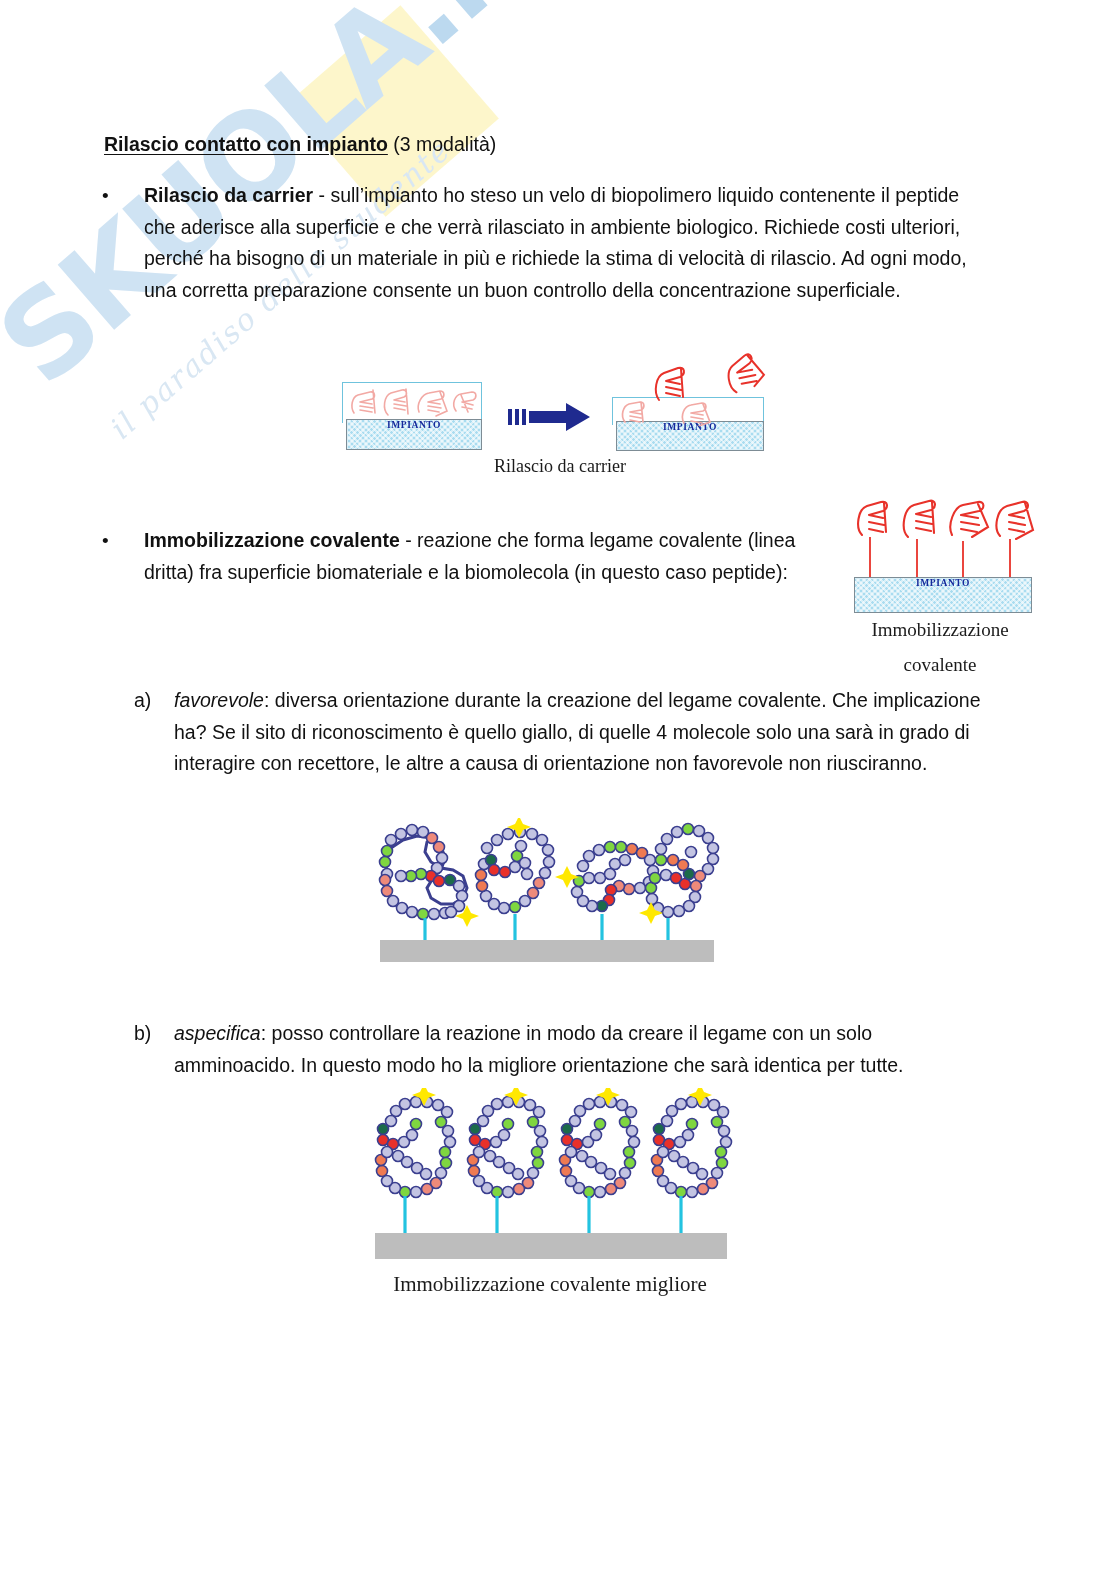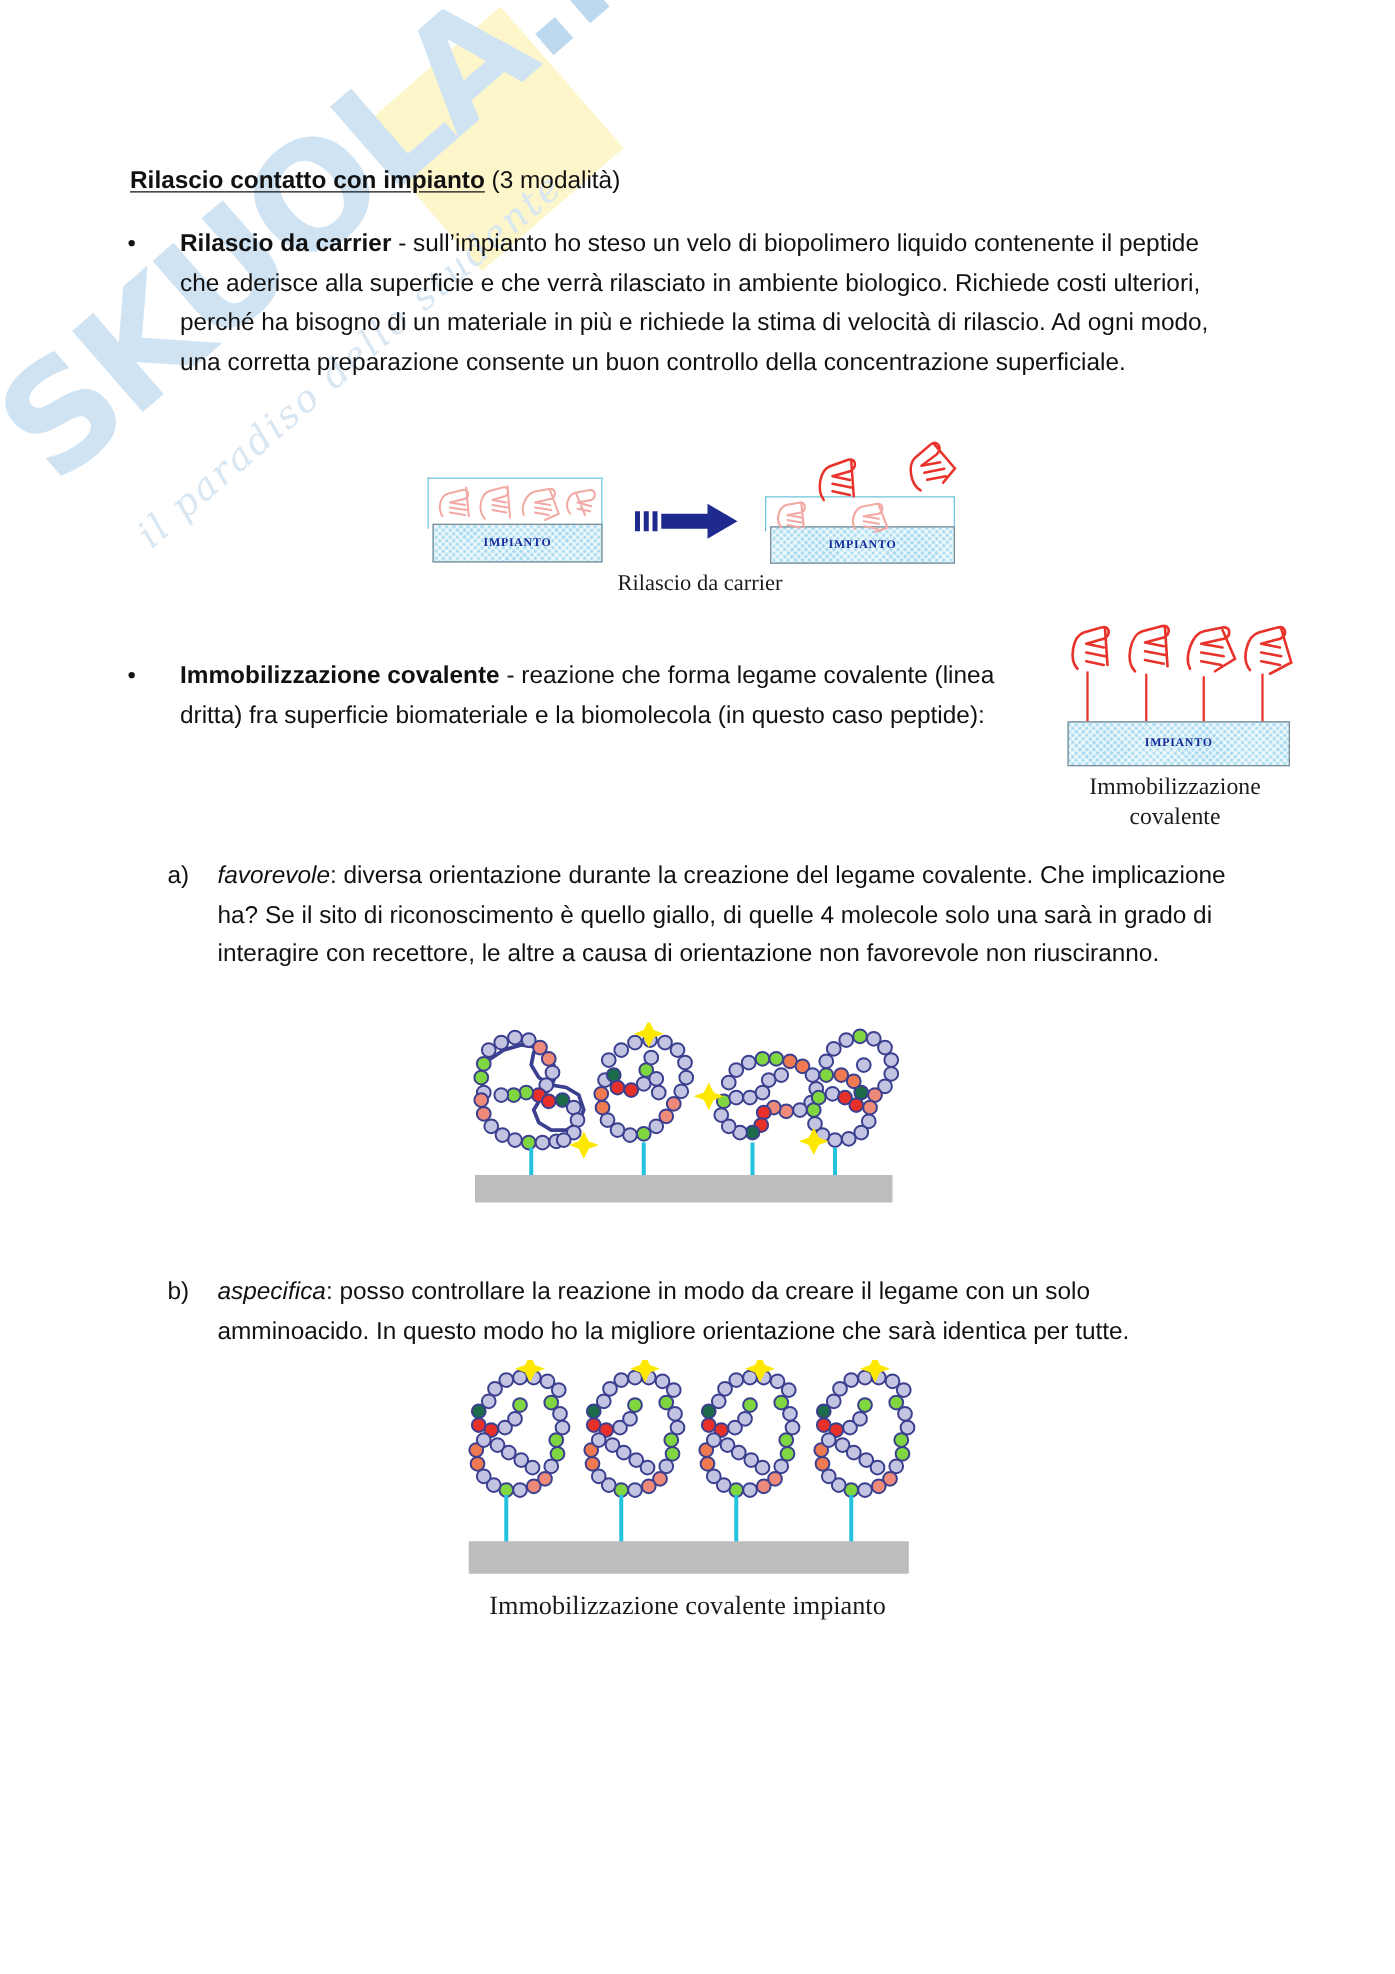--- a/index.html
+++ b/index.html
@@ -63,21 +63,21 @@
     position:absolute;left:0;top:0;right:0;
     background:#ffffff;border:1px solid #6fc3dd;border-bottom:none;
   }
   .implant-band{
     position:absolute;left:4px;right:0;bottom:0;
     background:
       repeating-linear-gradient(45deg,rgba(255,255,255,.55) 0 2px,rgba(255,255,255,0) 2px 4px),
       repeating-linear-gradient(-45deg,rgba(255,255,255,.55) 0 2px,rgba(255,255,255,0) 2px 4px),
       #a9dcf0;
     border:1px solid #7d8c95;
-    display:flex;align-items:center;justify-content:center;
+    display:flex;justify-content:center;
   }
   .implant-band span{
     font-family:"Liberation Serif",serif;font-weight:700;
     font-size:9.5px;letter-spacing:.6px;color:#15299b;
   }
 
   .pep{position:absolute;}
   .arrow{position:absolute;}
 
   
@@ -185,21 +185,21 @@
       </g>
     </svg>
 
     <div class="implant-box" style="left:10px;top:84px;width:182px;height:34px;">
       <div class="implant-band" style="height:34px;">
         <span>IMPIANTO</span>
       </div>
     </div>
 
     <div class="cap" style="position:absolute;left:0;top:124px;width:200px;font-size:19px;text-align:center;">Immobilizzazione</div>
-    <div class="cap" style="position:absolute;left:0;top:148px;width:200px;font-size:19px;">covalente</div>
+    <div class="cap" style="position:absolute;left:0;top:159px;width:200px;font-size:19px;">covalente</div>
   </div>
 
   <div class="li" style="left:174px;top:685px;width:816px;">
     <span class="mark">a)</span>
     <i>favorevole</i><span>: diversa orientazione durante la creazione del legame covalente. Che implicazione ha? Se il sito di riconoscimento è quello giallo, di quelle 4 molecole solo una sarà in grado di interagire con recettore, le altre a causa di orientazione non favorevole non riusciranno.</span>
   </div>
 
   <div class="fig" style="left:375px;top:818px;width:345px;height:180px;">
     <svg width="345" height="130" viewBox="0 0 345 130">
       <defs>
@@ -507,16 +507,16 @@
         <polygon fill="#ffe800" points="44,4 48,-4 52,4 60,7 52,10 48,18 44,10 36,7"></polygon>
       </g>
       <g stroke="#23c3e0" stroke-width="3.2">
         <line x1="37" y1="108" x2="37" y2="148"></line>
         <line x1="129" y1="108" x2="129" y2="148"></line>
         <line x1="221" y1="108" x2="221" y2="148"></line>
         <line x1="313" y1="108" x2="313" y2="148"></line>
       </g>
     </svg>
     <div class="substrate" style="left:7px;top:145px;width:352px;height:26px;"></div>
-    <div class="cap" style="position:absolute;left:-8px;top:184px;width:380px;font-size:21px;">Immobilizzazione covalente impianto</div>
+    <div class="cap" style="position:absolute;left:-8px;top:184px;width:380px;font-size:21px;">Immobilizzazione covalente migliore</div>
   </div>
 
 </div>
 
 </body></html>

